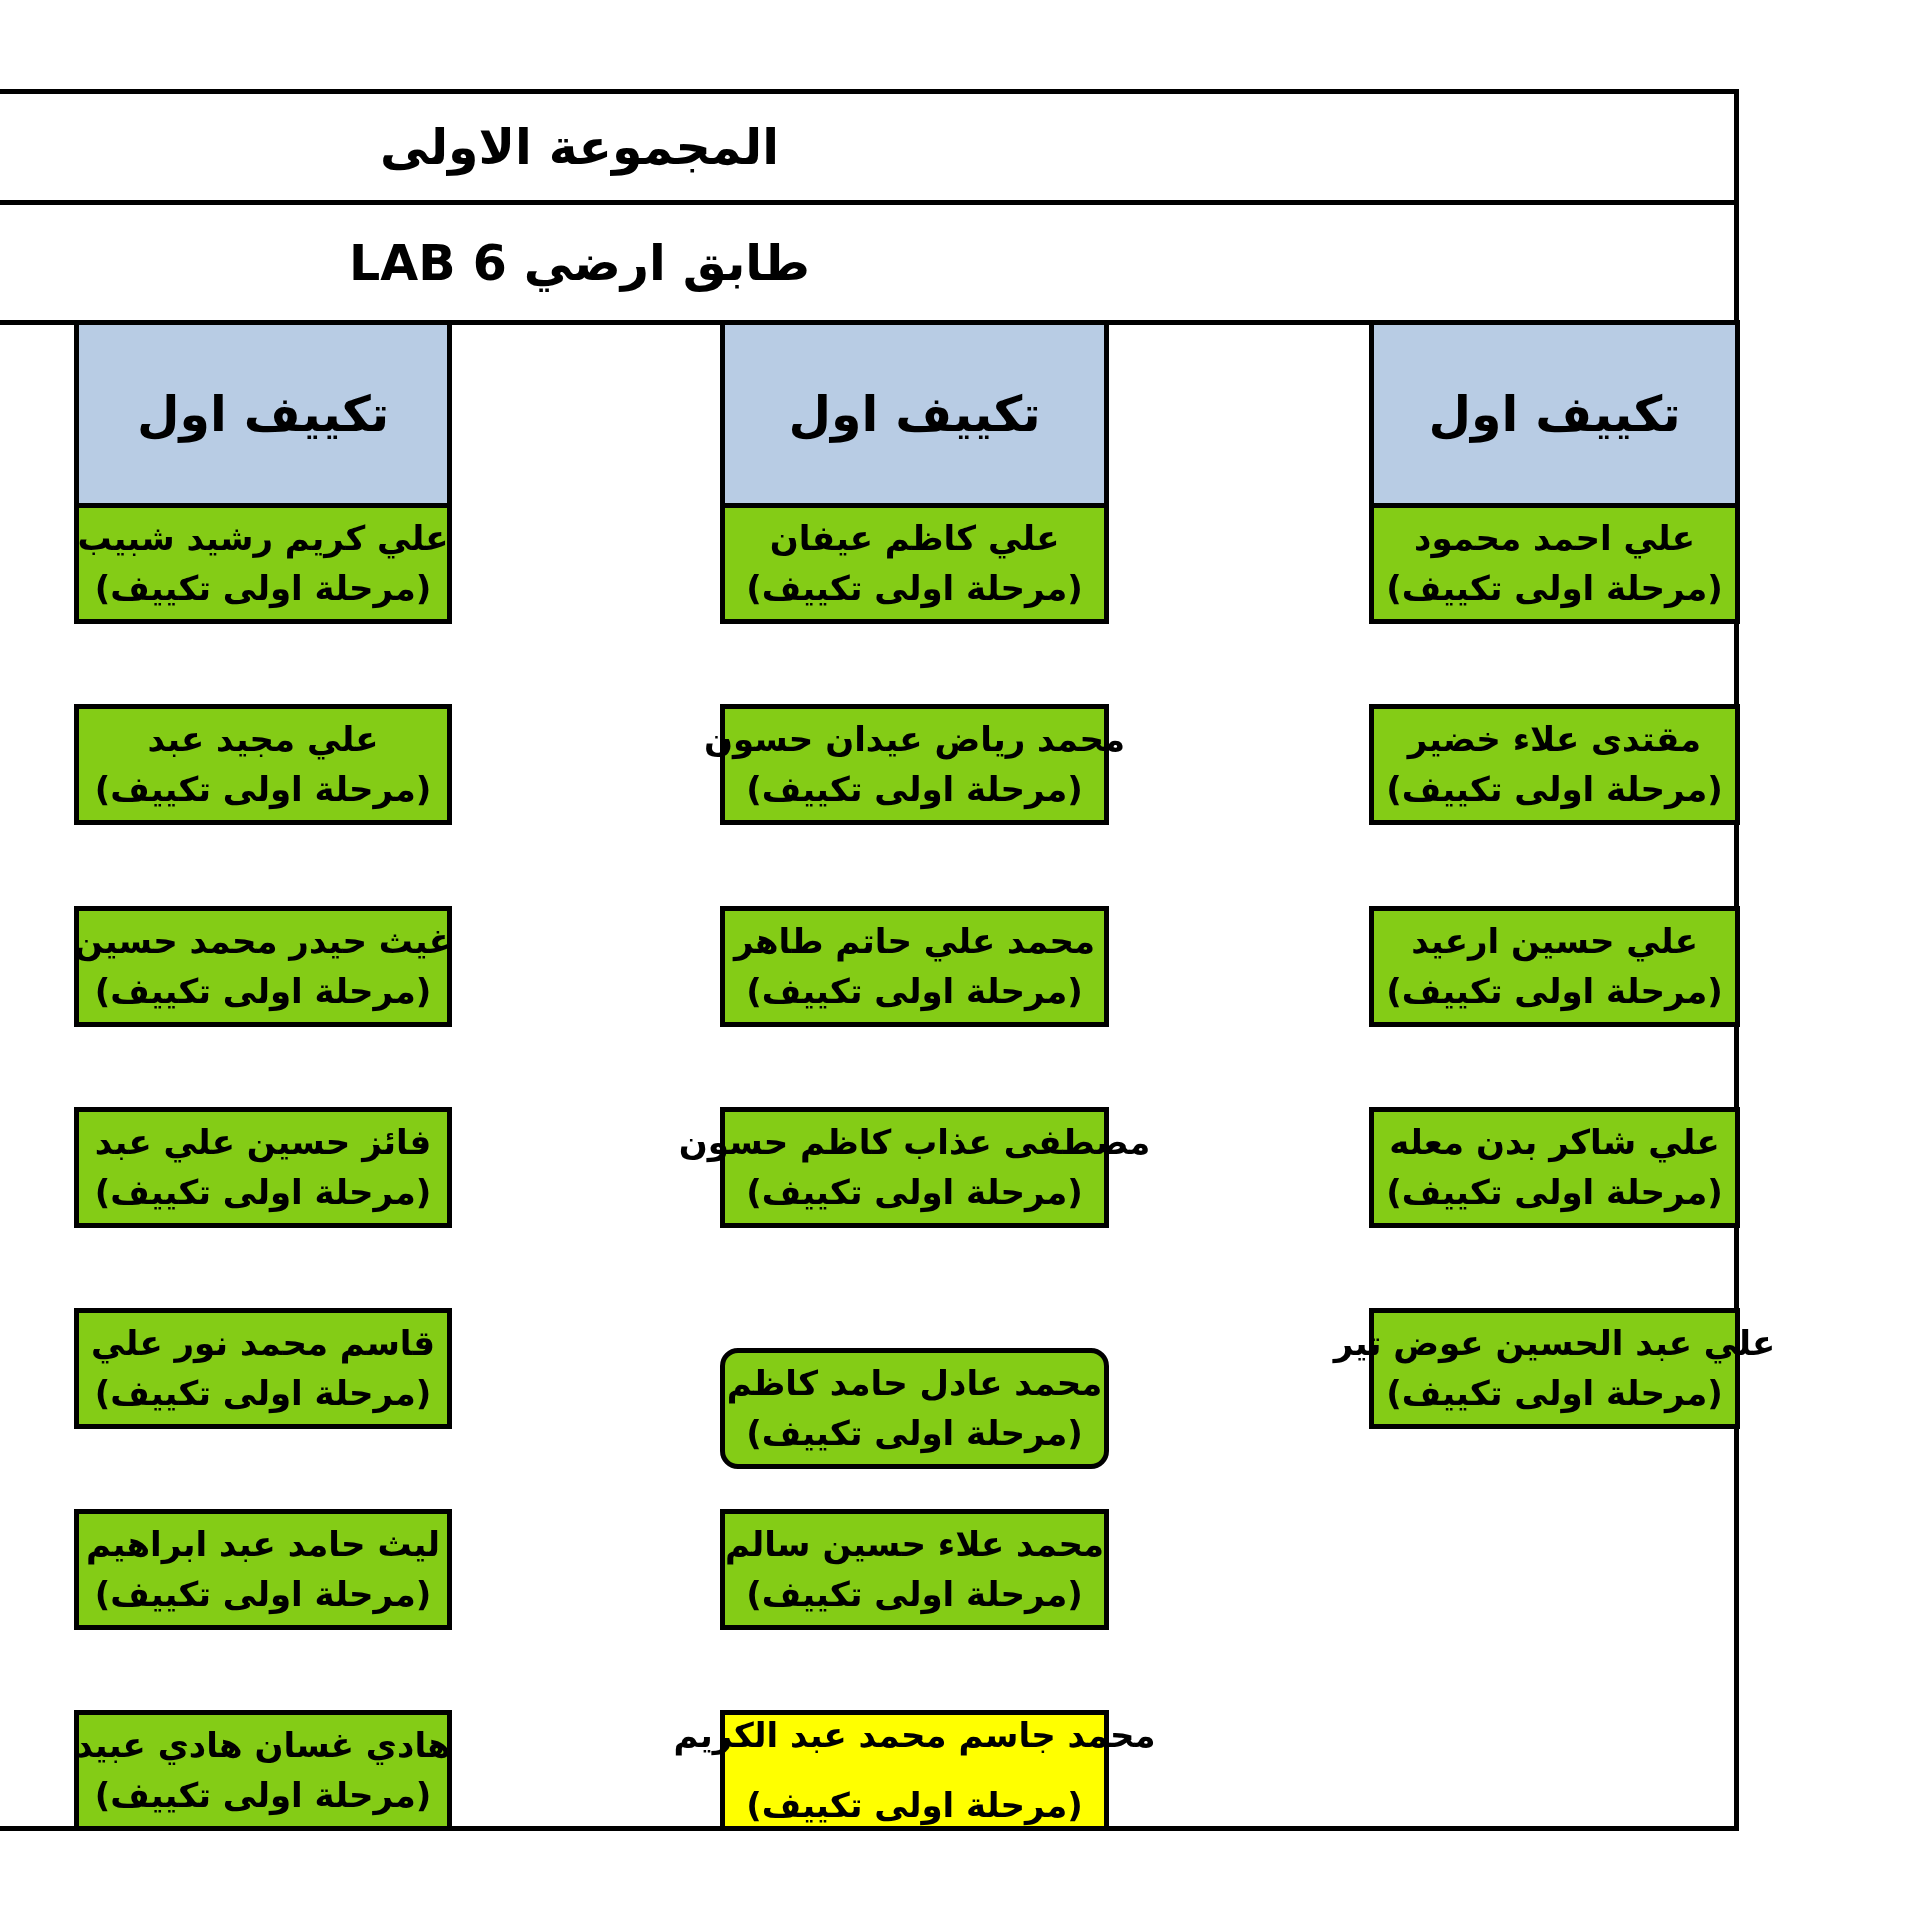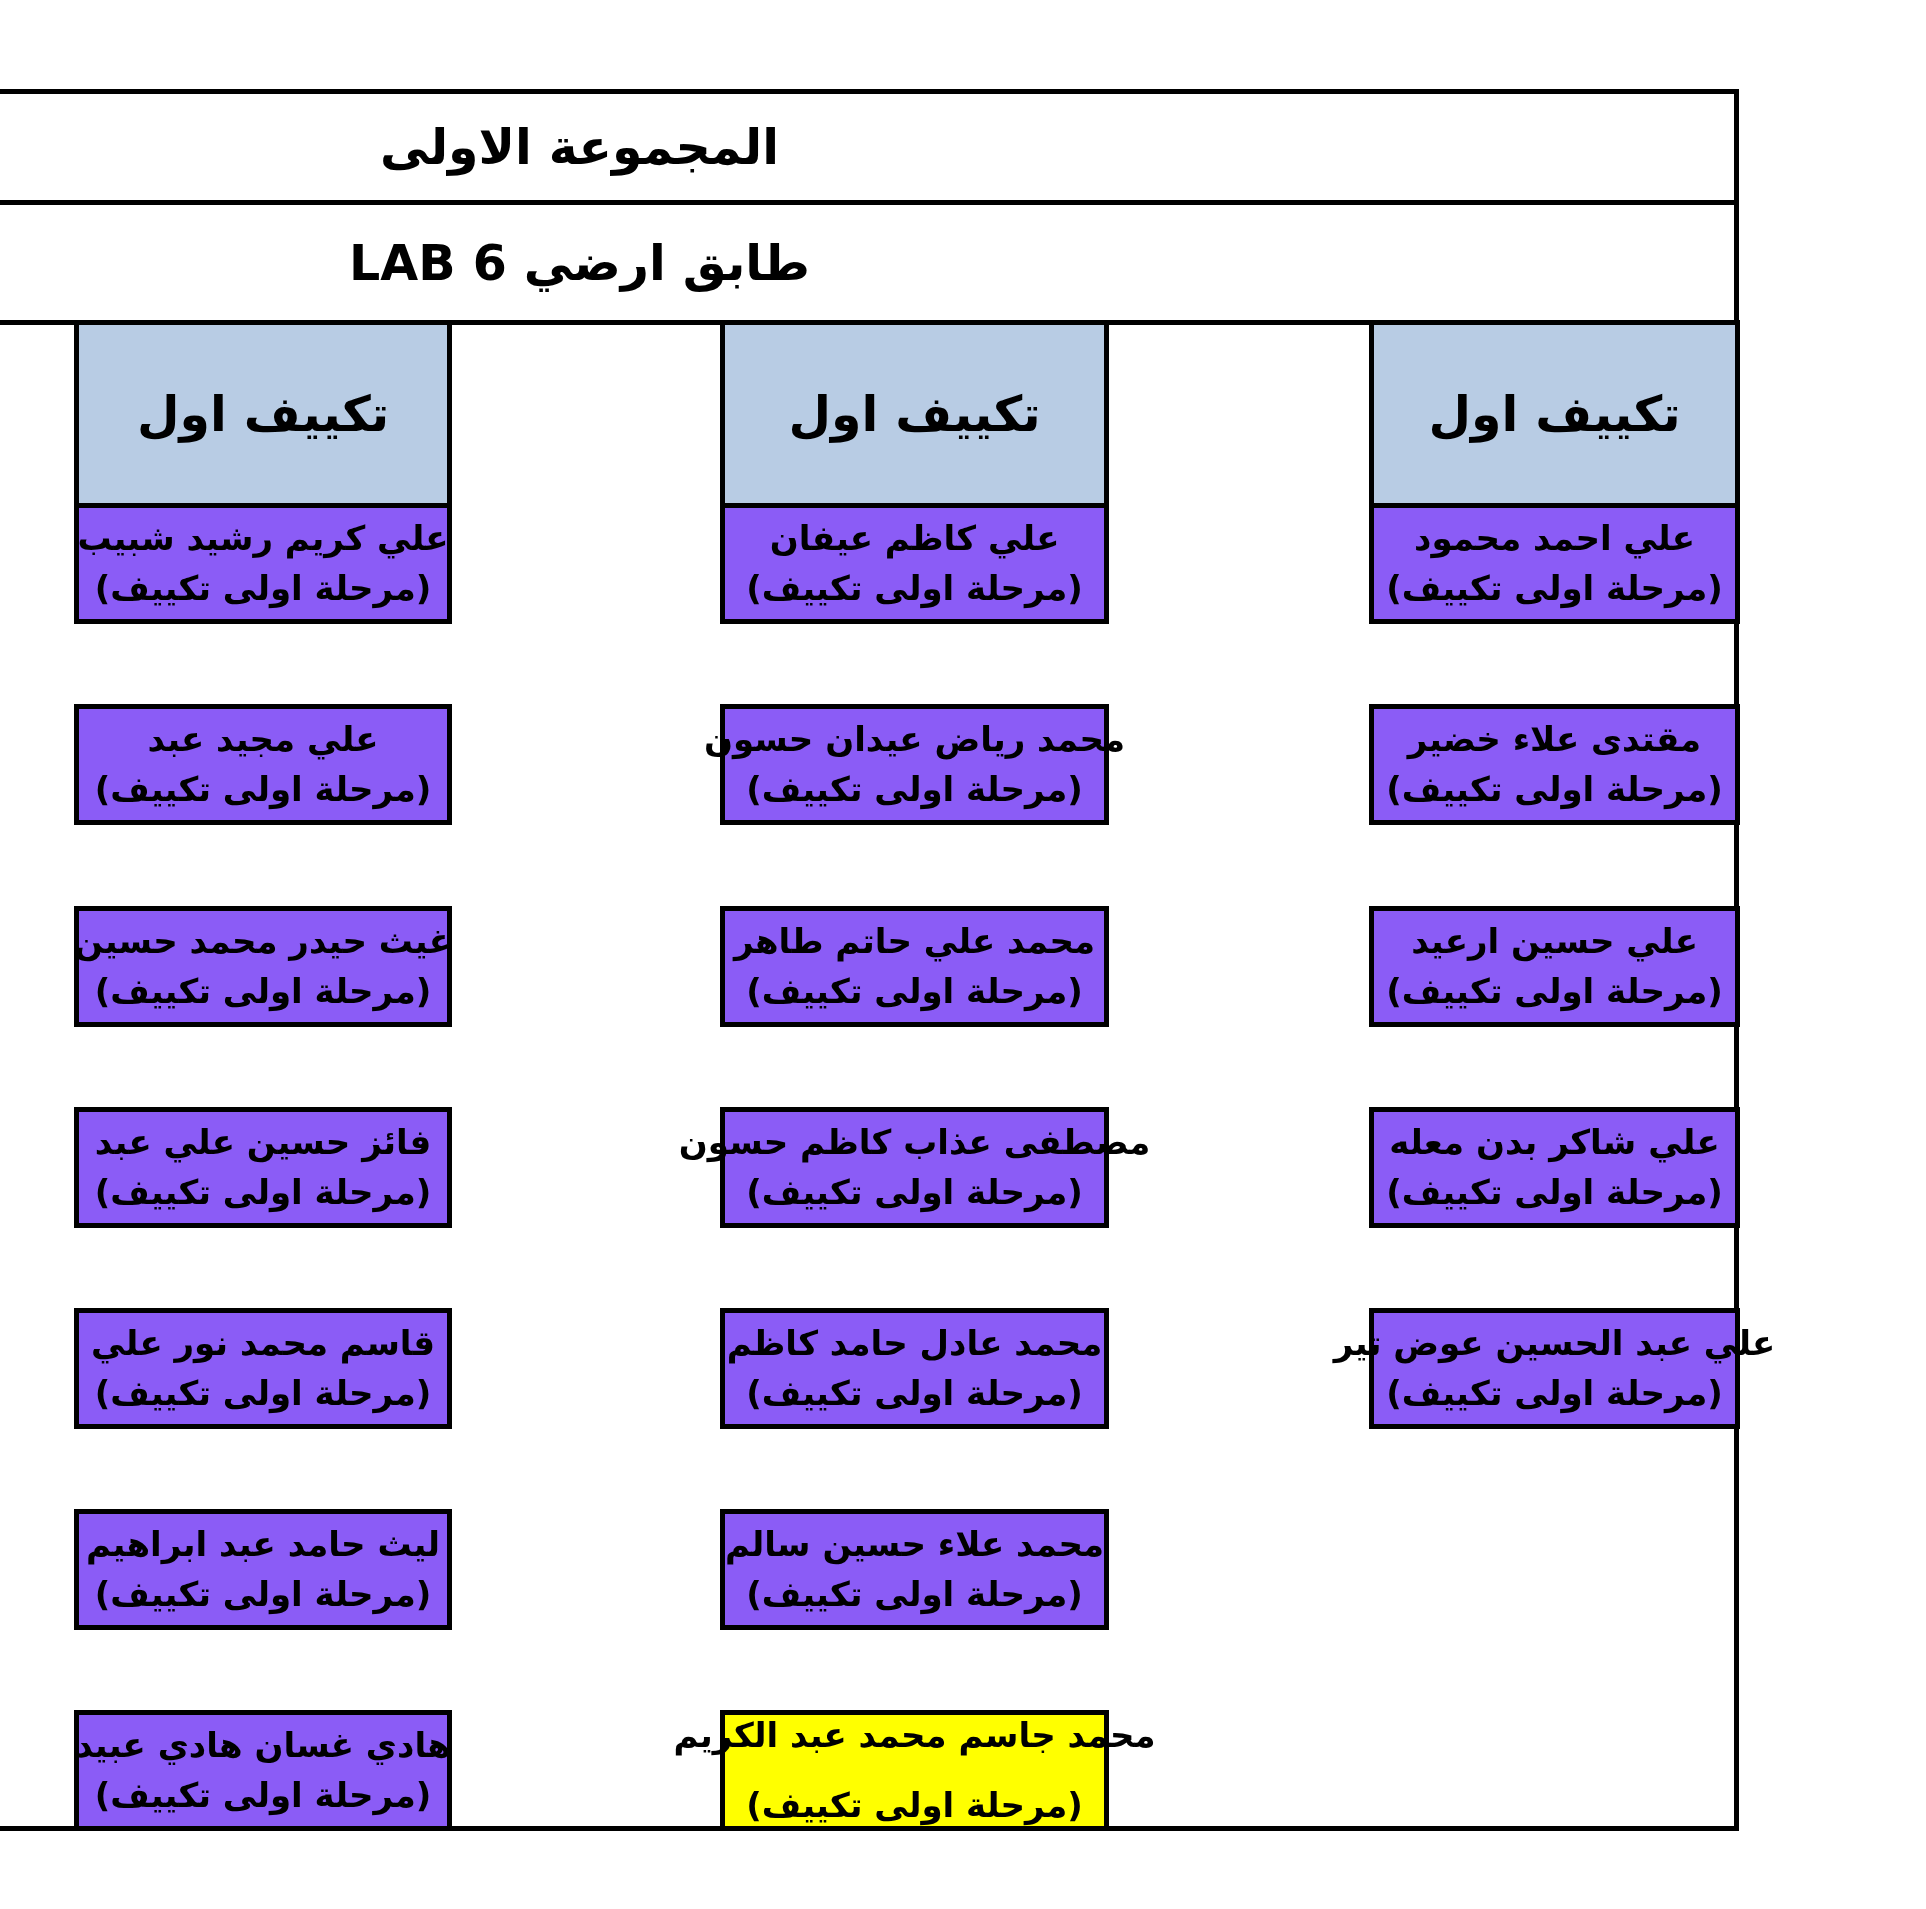--- a/index.html
+++ b/index.html
@@ -73,21 +73,21 @@
     font-size: 49px;
     text-align: center;
   }
   .student-box {
     position: absolute;
     left: 0;
     width: 100%;
     height: 121px;
     box-sizing: border-box;
     border: 5.4px solid #000000;
-    background: #8b5cf6;
+    background: #84cc16;
     display: flex;
     flex-direction: column;
     align-items: center;
     justify-content: center;
     text-align: center;
     font-size: 34px;
     line-height: 1.45;
   }
   .student-box.highlight {
     background: var(--highlight-fill, #ffff00);
@@ -154,21 +154,21 @@
           <span class="student-stage">(مرحلة اولى تكييف)</span>
         </div>
         <div class="student-box" style="top: 586px;">
           <span class="student-name">محمد علي حاتم طاهر</span>
           <span class="student-stage">(مرحلة اولى تكييف)</span>
         </div>
         <div class="student-box" style="top: 787px;">
           <span class="student-name">مصطفى عذاب كاظم حسون</span>
           <span class="student-stage">(مرحلة اولى تكييف)</span>
         </div>
-        <div class="student-box" style="top: 988px;">
+        <div class="student-box" style="top: 1028px; border-radius: 18px;">
           <span class="student-name">محمد عادل حامد كاظم</span>
           <span class="student-stage">(مرحلة اولى تكييف)</span>
         </div>
         <div class="student-box" style="top: 1189px;">
           <span class="student-name">محمد علاء حسين سالم</span>
           <span class="student-stage">(مرحلة اولى تكييف)</span>
         </div>
         <div class="student-box highlight" style="top: 1390px; gap: 20px;">
           <span class="student-name">محمد جاسم محمد عبد الكريم</span>
           <span class="student-stage">(مرحلة اولى تكييف)</span>

